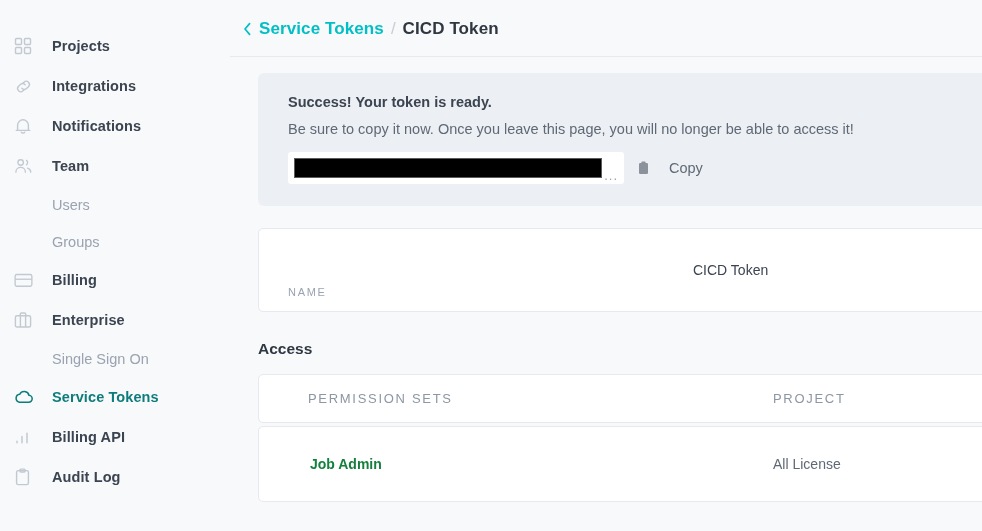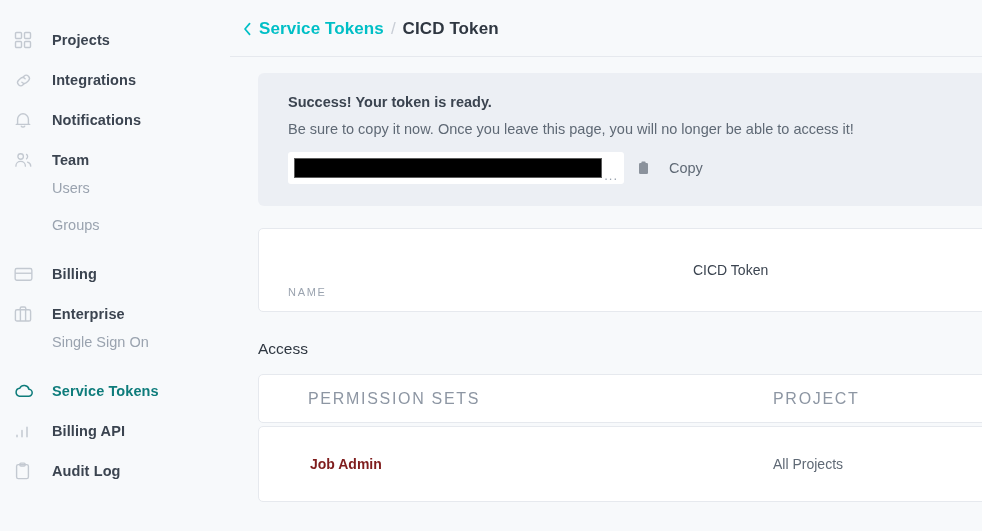--- a/index.html
+++ b/index.html
@@ -9,21 +9,21 @@
     font-family: "Liberation Sans", sans-serif;
     background: #f7f9fb;
   }
   .app { display: flex; width: 982px; height: 531px; }
 
   
   .sidebar {
     width: 230px;
     flex: 0 0 230px;
     background: #f7f9fb;
-    padding-top: 20px;
+    padding-top: 26px;
     height: 531px;
     overflow: hidden;
   }
   .nav-item {
     display: flex;
     align-items: center;
     height: 40px;
     padding-left: 14px;
     cursor: pointer;
   }
@@ -41,21 +41,21 @@
     font-weight: bold;
     color: #3b4450;
     letter-spacing: .1px;
     padding-left: 8px;
   }
   .nav-item.active .nav-label { color: #0e7c7b; }
   .nav-item.active .nav-icon { color: #0e7c7b; }
   .nav-sub {
     height: 37px;
     display: flex;
-    align-items: flex-start;
+    align-items: center;
     padding-left: 52px;
     cursor: pointer;
   }
   .nav-sub-label {
     font-size: 14.5px;
     color: #9aa3af;
     font-weight: normal;
   }
 
   
@@ -197,48 +197,48 @@
     flex: 0 0 405px;
     margin-top: 44px;
   }
   .field-value {
     font-size: 14px;
     color: #3b4450;
   }
 
   .section-title {
     font-size: 15.5px;
-    font-weight: normal;
+    font-weight: bold;
     color: #2f3741;
     margin-top: 28px;
     margin-bottom: 16px;
   }
 
   .table-head-card {
     height: 49px;
     display: flex;
     align-items: center;
     padding-left: 49px;
   }
   .th {
-    font-size: 16px;
+    font-size: 13px;
     color: #8d96a3;
     letter-spacing: 1.7px;
     text-transform: uppercase;
   }
   .th.col1 { width: 465px; flex: 0 0 465px; }
 
   .table-row-card {
     margin-top: 3px;
     height: 76px;
     display: flex;
     align-items: center;
     padding-left: 51px;
   }
-  .td { font-size: 14px; color: #7f1d1d; }
+  .td { font-size: 14px; color: #15803d; }
   .td.col1 { width: 463px; flex: 0 0 463px; font-weight: bold; }
   .td.col2 { color: #5f6975; }
 </style>
 </head>
 <body>
 
 <div class="app">
 
   <nav class="sidebar">
 
@@ -391,18 +391,18 @@
 
       <div class="section-title">Access</div>
 
       <div class="card table-head-card">
         <span class="th col1">PERMISSION SETS</span>
         <span class="th col2">PROJECT</span>
       </div>
 
       <div class="card table-row-card">
         <span class="td col1">Job Admin</span>
-        <span class="td col2">All Projects</span>
+        <span class="td col2">All License</span>
       </div>
 
     </div>
   </section>
 </div>
 
 </body></html>

